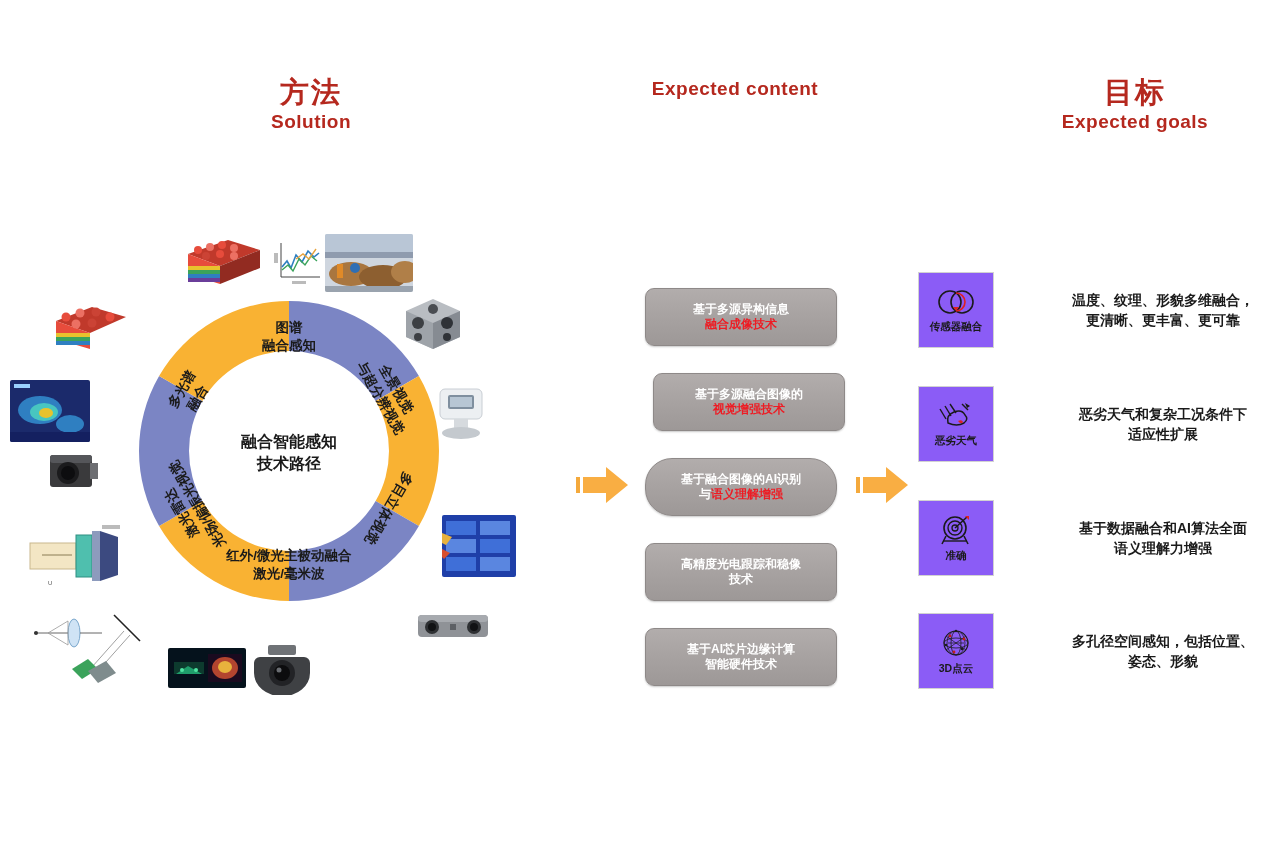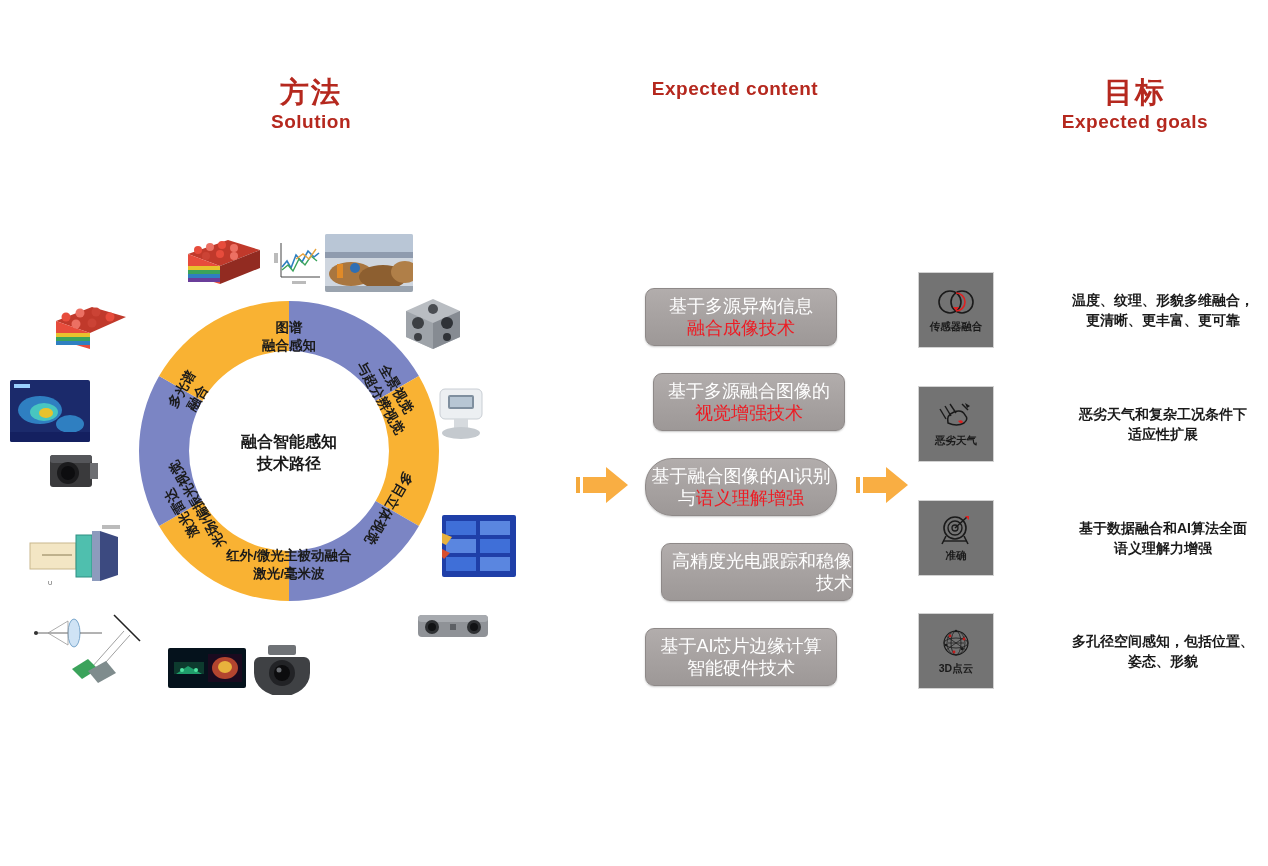--- a/index.html
+++ b/index.html
@@ -102,41 +102,41 @@
     border: 1px solid #8e8988;
     box-shadow: 0 1px 2px rgba(0,0,0,0.22);
     display: flex;
     flex-direction: column;
     align-items: center;
     justify-content: center;
     text-align: center;
     line-height: 1.25;
   }
   .gbox .l1, .gbox .l2 {
-    font-size: 18px;
-    font-weight: normal;
+    font-size: 12px;
+    font-weight: bold;
     white-space: nowrap;
   }
   .gbox .l1 { color: #ffffff; }
   .gbox .l2 { color: #ffffff; }
   .gbox .l2.accent { color: #ed1c24; }
   .gbox .l2 .w { color: #ffffff; }
   .gbox .l2 .r { color: #ed1c24; }
 
   
   .goal-row {
     position: absolute;
     display: flex;
     align-items: center;
   }
   .goal-icon-box {
     width: 76px;
     height: 76px;
     border: 1px solid #d2d2d2;
-    background: #737373;
+    background: #8b5cf6;
     display: flex;
     flex-direction: column;
     align-items: center;
     justify-content: center;
     box-sizing: border-box;
   }
   .goal-icon-box svg { display: block; }
   .goal-icon-box .cap {
     font-size: 10.5px;
     font-weight: bold;
@@ -422,21 +422,21 @@
     <span class="l2 accent">融合成像技术</span>
   </div>
   <div class="gbox" style="left:0px; top:85px;margin-left:8px;">
     <span class="l1">基于多源融合图像的</span>
     <span class="l2 accent">视觉增强技术</span>
   </div>
   <div class="gbox" style="left:0px; top:170px;border-radius:27px;">
     <span class="l1">基于融合图像的AI识别</span>
     <span class="l2"><span class="w">与</span><span class="r">语义理解增强</span></span>
   </div>
-  <div class="gbox" style="left:16px; top:255px;align-items:flex-end;">
+  <div class="gbox" style="left:0px; top:255px;">
     <span class="l1">高精度光电跟踪和稳像</span>
     <span class="l2">技术</span>
   </div>
   <div class="gbox" style="left:0px; top:340px;">
     <span class="l1">基于AI芯片边缘计算</span>
     <span class="l2">智能硬件技术</span>
   </div>
 </div>
 
 <div class="arrow" style="left:856px; top:462px;">

